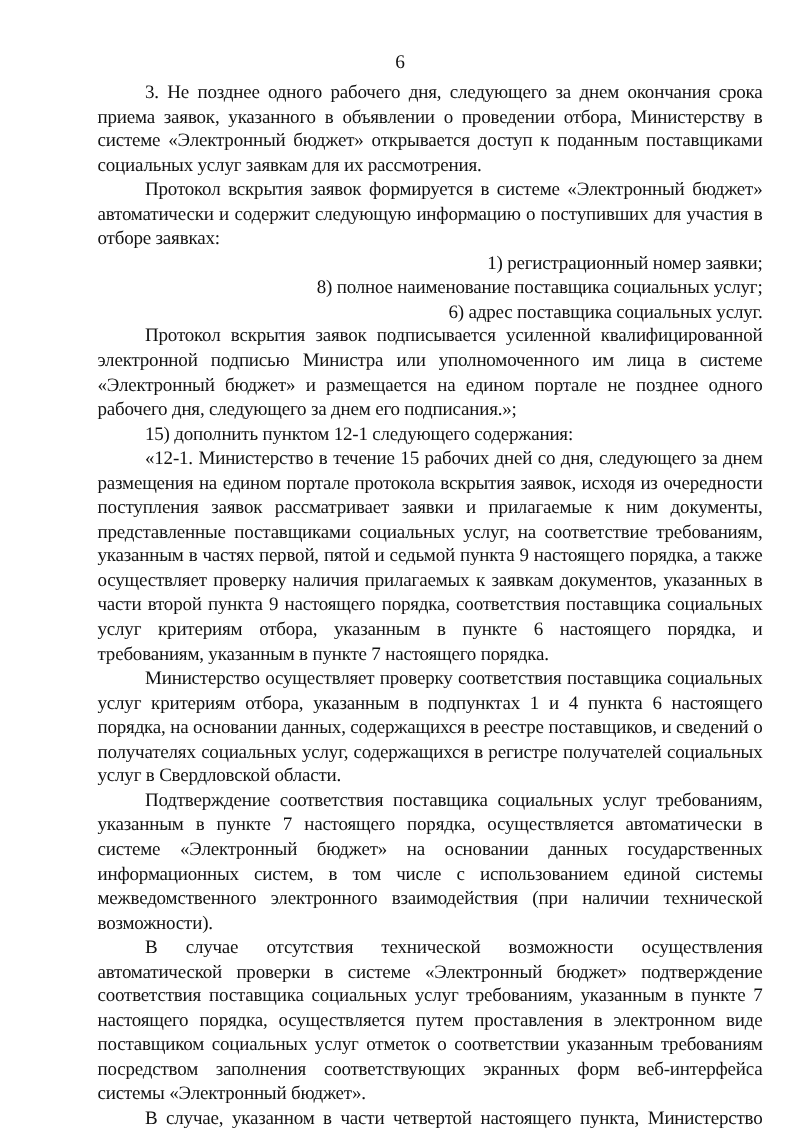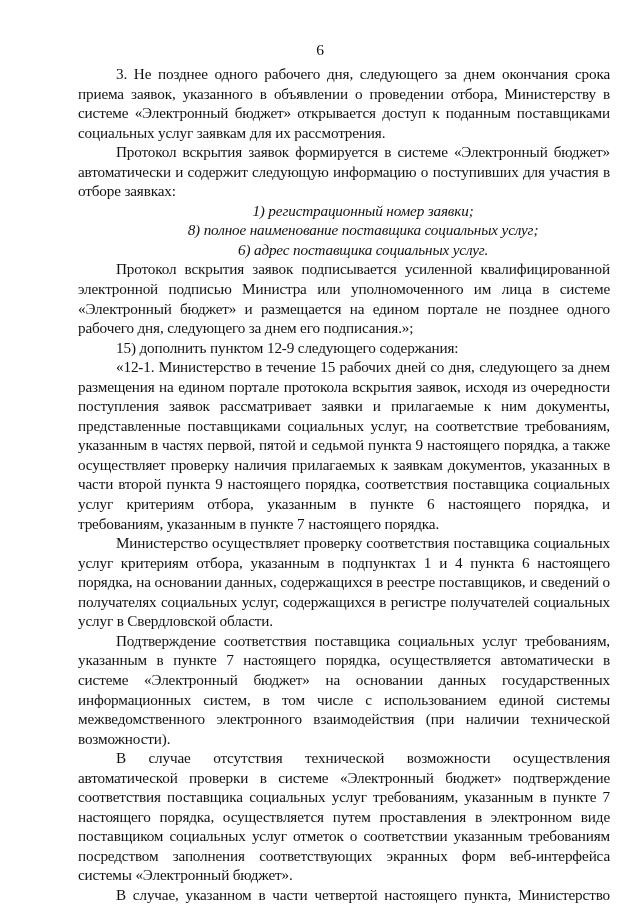--- a/index.html
+++ b/index.html
@@ -12,34 +12,34 @@
     font-family: "Liberation Serif", serif; font-size: 15.5px; color: #111;
   }
   .body-text {
     position: absolute; left: 78px; top: 64px; width: 532px;
     font-family: "Liberation Serif", serif; font-size: 15.2px; line-height: 19.55px;
     color: #111; letter-spacing: -0.15px;
   }
   .body-text p {
     margin: 0; text-align: justify; text-indent: 38px;
   }
-  .body-text p.list-item { text-indent: 38px; text-align: center; font-style: italic; }
+  .body-text p.list-item { text-indent: 38px; text-align: right; }
 </style>
 </head>
 <body>
 
 <div class="page">
   <div class="page-number">6</div>
   <div class="body-text">
     <p>3. Не позднее одного рабочего дня, следующего за днем окончания срока приема заявок, указанного в объявлении о проведении отбора, Министерству в системе «Электронный бюджет» открывается доступ к поданным поставщиками социальных услуг заявкам для их рассмотрения.</p>
     <p>Протокол вскрытия заявок формируется в системе «Электронный бюджет» автоматически и содержит следующую информацию о поступивших для участия в отборе заявках:</p>
     <p class="list-item">1) регистрационный номер заявки;</p>
     <p class="list-item">8) полное наименование поставщика социальных услуг;</p>
     <p class="list-item">6) адрес поставщика социальных услуг.</p>
     <p>Протокол вскрытия заявок подписывается усиленной квалифицированной электронной подписью Министра или уполномоченного им лица в системе «Электронный бюджет» и размещается на едином портале не позднее одного рабочего дня, следующего за днем его подписания.»;</p>
-    <p>15) дополнить пунктом 12-9 следующего содержания:</p>
+    <p>15) дополнить пунктом 12-1 следующего содержания:</p>
     <p>«12-1. Министерство в течение 15 рабочих дней со дня, следующего за днем размещения на едином портале протокола вскрытия заявок, исходя из очередности поступления заявок рассматривает заявки и прилагаемые к ним документы, представленные поставщиками социальных услуг, на соответствие требованиям, указанным в частях первой, пятой и седьмой пункта 9 настоящего порядка, а также осуществляет проверку наличия прилагаемых к заявкам документов, указанных в части второй пункта 9 настоящего порядка, соответствия поставщика социальных услуг критериям отбора, указанным в пункте 6 настоящего порядка, и требованиям, указанным в пункте 7 настоящего порядка.</p>
     <p>Министерство осуществляет проверку соответствия поставщика социальных услуг критериям отбора, указанным в подпунктах 1 и 4 пункта 6 настоящего порядка, на основании данных, содержащихся в реестре поставщиков, и сведений о получателях социальных услуг, содержащихся в регистре получателей социальных услуг в Свердловской области.</p>
     <p>Подтверждение соответствия поставщика социальных услуг требованиям, указанным в пункте 7 настоящего порядка, осуществляется автоматически в системе «Электронный бюджет» на основании данных государственных информационных систем, в том числе с использованием единой системы межведомственного электронного взаимодействия (при наличии технической возможности).</p>
     <p>В случае отсутствия технической возможности осуществления автоматической проверки в системе «Электронный бюджет» подтверждение соответствия поставщика социальных услуг требованиям, указанным в пункте 7 настоящего порядка, осуществляется путем проставления в электронном виде поставщиком социальных услуг отметок о соответствии указанным требованиям посредством заполнения соответствующих экранных форм веб-интерфейса системы «Электронный бюджет».</p>
     <p>В случае, указанном в части четвертой настоящего пункта, Министерство осуществляет проверку соответствия поставщика социальных услуг требованиям,</p>
   </div>
 </div>
 
 </body></html>

